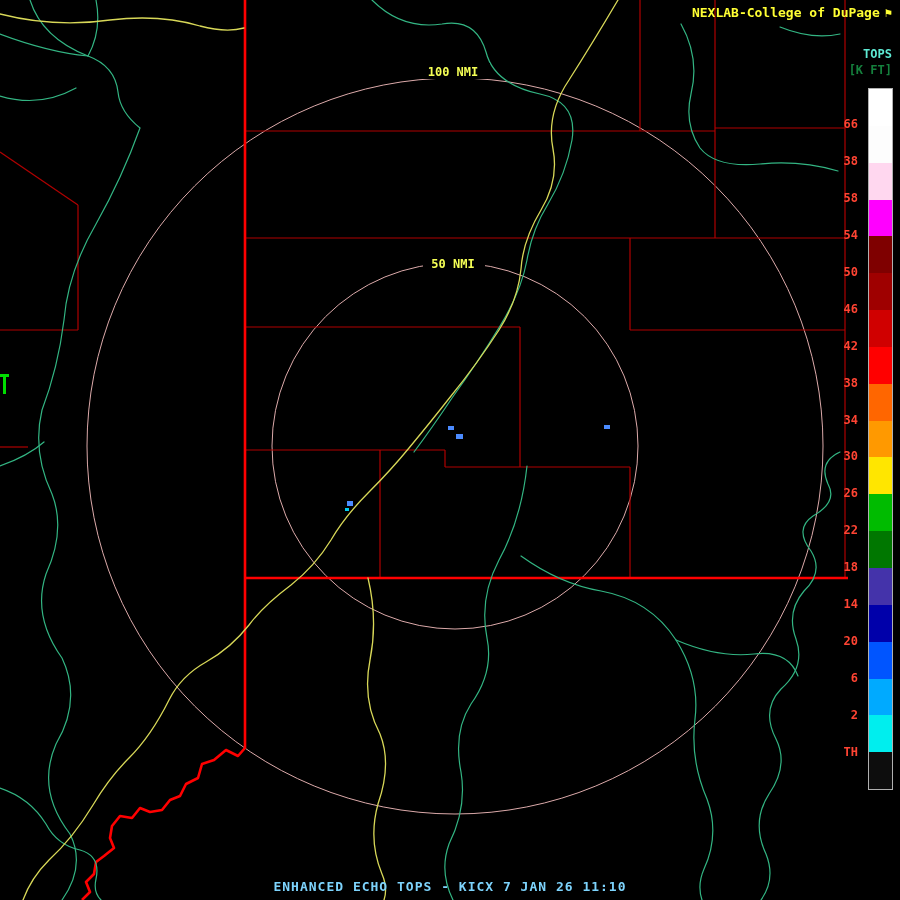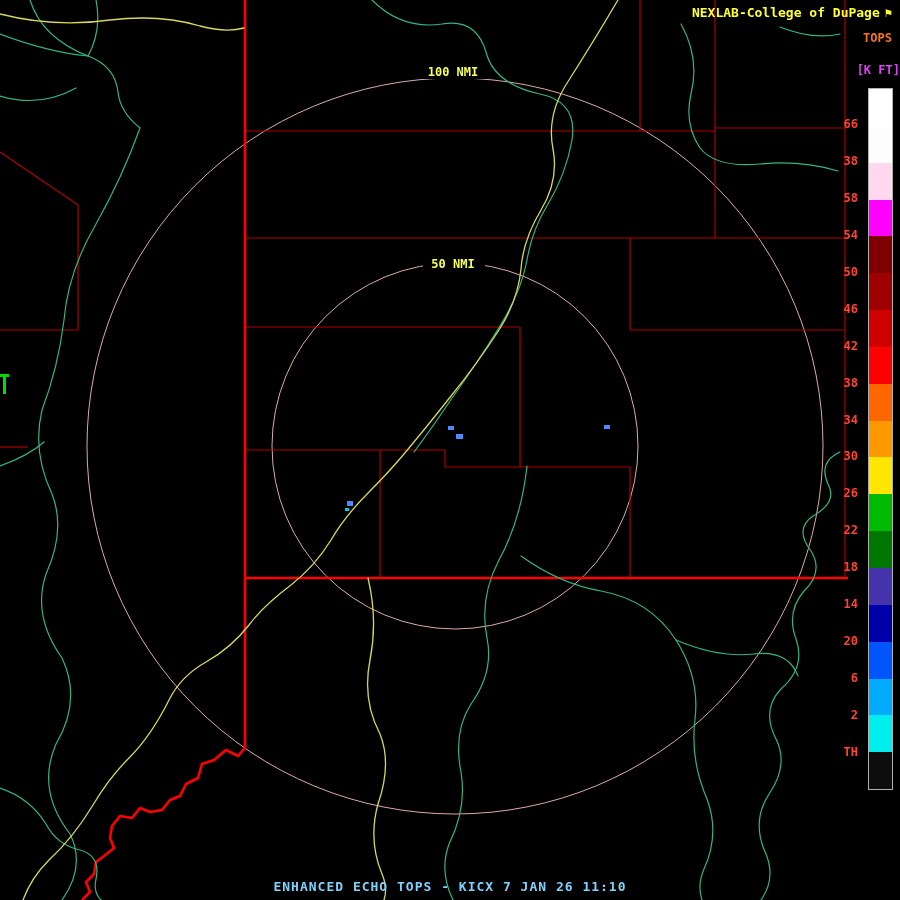--- a/index.html
+++ b/index.html
@@ -2,23 +2,23 @@
 <html><head>
 <meta charset="utf-8">
 <style>
   html,body{margin:0;padding:0;background:#000;}
   body{width:900px;height:900px;position:relative;overflow:hidden;
        font-family:"DejaVu Sans Mono",monospace;}
   #map-svg{position:absolute;left:0;top:0;width:900px;height:900px;}
   .brand{position:absolute;top:5px;right:8px;display:flex;align-items:center;gap:5px;
          color:#ffff33;font:bold 13px "DejaVu Sans Mono",monospace;}
   .brand .glyph{font-size:12px;line-height:12px;color:#ffff33;}
-  .cb-title{position:absolute;right:8px;top:31px;color:#f97316;
+  .cb-title{position:absolute;right:8px;top:47px;color:#5eead4;
             font:bold 12px "DejaVu Sans Mono",monospace;}
-  .cb-unit{position:absolute;right:0;top:63px;color:#d946ef;
+  .cb-unit{position:absolute;right:8px;top:63px;color:#15803d;
            font:bold 12px "DejaVu Sans Mono",monospace;}
   #colorbar-bar{position:absolute;right:7px;top:88px;width:25px;height:702px;
                 display:flex;flex-direction:column;border:1px solid #b0b0b0;
                 box-sizing:border-box;}
   .cb-seg{flex:1 1 auto;}
   #colorbar-labels{position:absolute;right:42px;top:88px;width:30px;height:702px;}
   .cb-label{position:absolute;right:0;font:bold 12px "DejaVu Sans Mono",monospace;}
   .caption{position:absolute;bottom:6px;left:0;width:100%;text-align:center;
            color:#7dd3fc;font:bold 13px "DejaVu Sans Mono",monospace;letter-spacing:1px;}
   .svg-label{font:bold 12px "DejaVu Sans Mono",monospace;}

